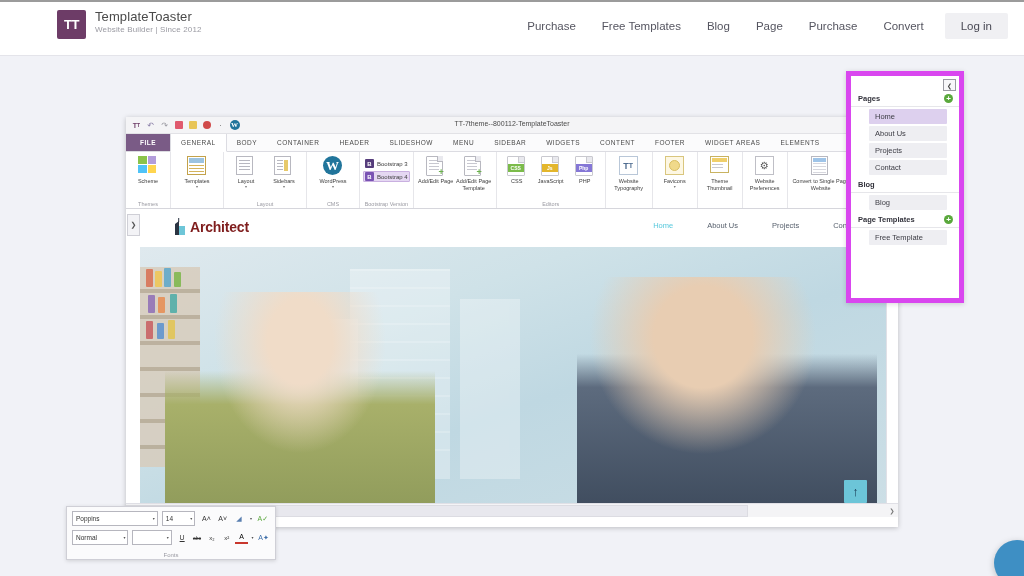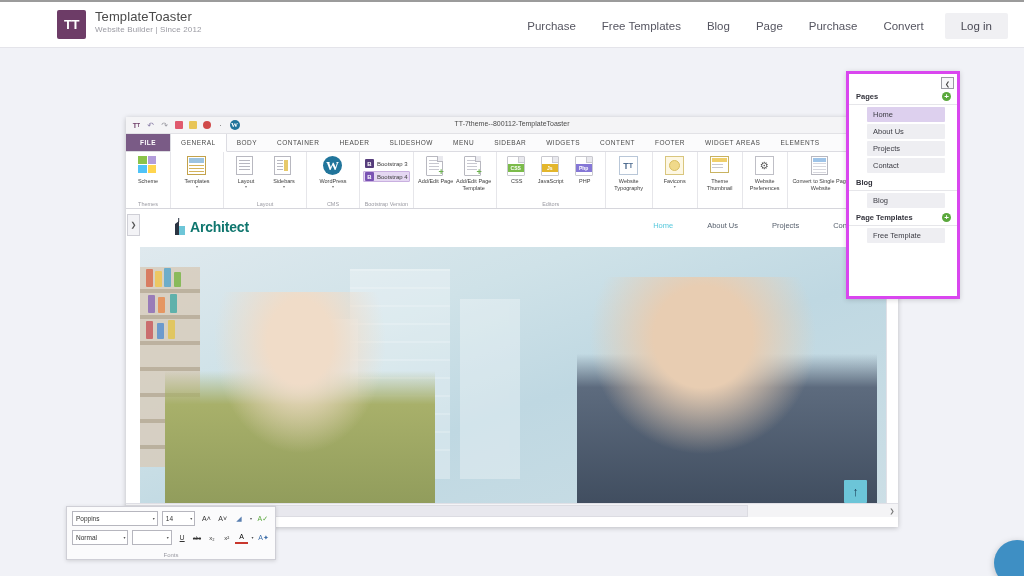--- a/index.html
+++ b/index.html
@@ -5,21 +5,21 @@
   html,body{margin:0;padding:0;}
   body{
     width:1024px;height:576px;overflow:hidden;position:relative;
     background:#f1f2f7;
     font-family:"Liberation Sans", sans-serif;
     -webkit-font-smoothing:antialiased;
   }
 
   
   #site-header{
-    position:absolute;left:0;top:0;width:1024px;height:48px;
+    position:absolute;left:0;top:0;width:1024px;height:56px;
     background:#ffffff;border-top:2px solid #9b9b9b;
     box-sizing:border-box;
   }
   #site-header:after{content:"";position:absolute;left:0;bottom:0;width:100%;height:1px;background:#e4e4ea;}
   #brand{position:absolute;left:57px;top:8px;display:flex;align-items:flex-start;}
   #brand-mark{
     width:29px;height:29px;background:#6d3c67;border-radius:2px;
     color:#fff;font-size:13px;font-weight:bold;
     display:flex;align-items:center;justify-content:center;letter-spacing:-.5px;
   }
@@ -128,21 +128,21 @@
   #left-tab{
     position:absolute;left:1px;top:5px;width:11px;height:20px;background:#f3f3f6;border:1px solid #cfcfd6;
     display:flex;align-items:center;justify-content:center;font-size:7px;color:#555;cursor:pointer;z-index:6;
   }
   #canvas{position:absolute;left:14px;top:0;right:11px;bottom:0;overflow:hidden;background:#fff;}
 
   
   #prev-header{height:38px;background:#fff;position:relative;}
   #prev-logo{position:absolute;left:34px;top:9px;display:flex;align-items:center;}
   #prev-logo-mark{width:13px;height:17px;position:relative;margin-right:3px;}
-  #prev-logo-text{font-size:14px;font-weight:bold;color:#0f766e;letter-spacing:-.2px;}
+  #prev-logo-text{font-size:14px;font-weight:bold;color:#7f1d1d;letter-spacing:-.2px;}
   #prev-nav{position:absolute;right:28px;top:12px;display:flex;}
   .pnav{font-size:7.5px;color:#555e6b;margin-left:34px;cursor:pointer;}
   .pnav.active{color:#56c8dc;}
 
   #hero{position:absolute;left:0;right:0;top:38px;bottom:0;overflow:hidden;
     background:linear-gradient(160deg,#dfe9ee 0%,#cfe2e8 30%,#bfd8e2 55%,#cddfe6 100%);}
   .hero-bldg{position:absolute;left:180px;top:12px;width:210px;height:230px;opacity:.55;}
   .hero-bldg i{position:absolute;background:rgba(255,255,255,.55);}
   #hero-woman{position:absolute;left:25px;bottom:0;width:270px;height:225px;
     background:radial-gradient(ellipse at 50% 22%,#f0dcc8 0 17%,rgba(240,220,200,0) 45%),
@@ -159,21 +159,21 @@
   }
   #canvas-vscroll{position:absolute;right:-11px;top:0;width:11px;bottom:0;background:#f4f4f6;border-left:1px solid #e0e0e6;}
 
   #hstrip{position:absolute;left:0;right:0;bottom:0;height:13px;background:#f4f4f6;border-top:1px solid #e0e0e6;}
   #hthumb{position:absolute;left:0;top:1px;height:10px;width:620px;background:#e8e8ee;border:1px solid #dcdce2;}
   #hright{position:absolute;right:0;top:0;width:12px;height:12px;display:flex;align-items:center;justify-content:center;font-size:6px;color:#777;cursor:pointer;}
 
   
   #pages-panel{
     position:absolute;left:846px;top:71px;width:108px;height:222px;
-    background:#fff;border:3px solid #d946ef;box-shadow:0 1px 5px rgba(0,0,0,.16);
+    background:#fff;border:5px solid #d946ef;box-shadow:0 1px 5px rgba(0,0,0,.16);
     font-size:7.5px;color:#3c3c3c;z-index:20;
   }
   #pp-collapse{
     position:absolute;right:3px;top:3px;width:11px;height:10px;border:1px solid #9a9aa2;background:#f7f7f9;
     display:flex;align-items:center;justify-content:center;font-size:6px;color:#444;cursor:pointer;
   }
   .pp-head{
     display:flex;align-items:center;justify-content:space-between;
     padding:3px 6px 3px 7px;font-weight:bold;font-size:7.5px;color:#33333c;border-bottom:1px solid #e6e6ea;
   }

